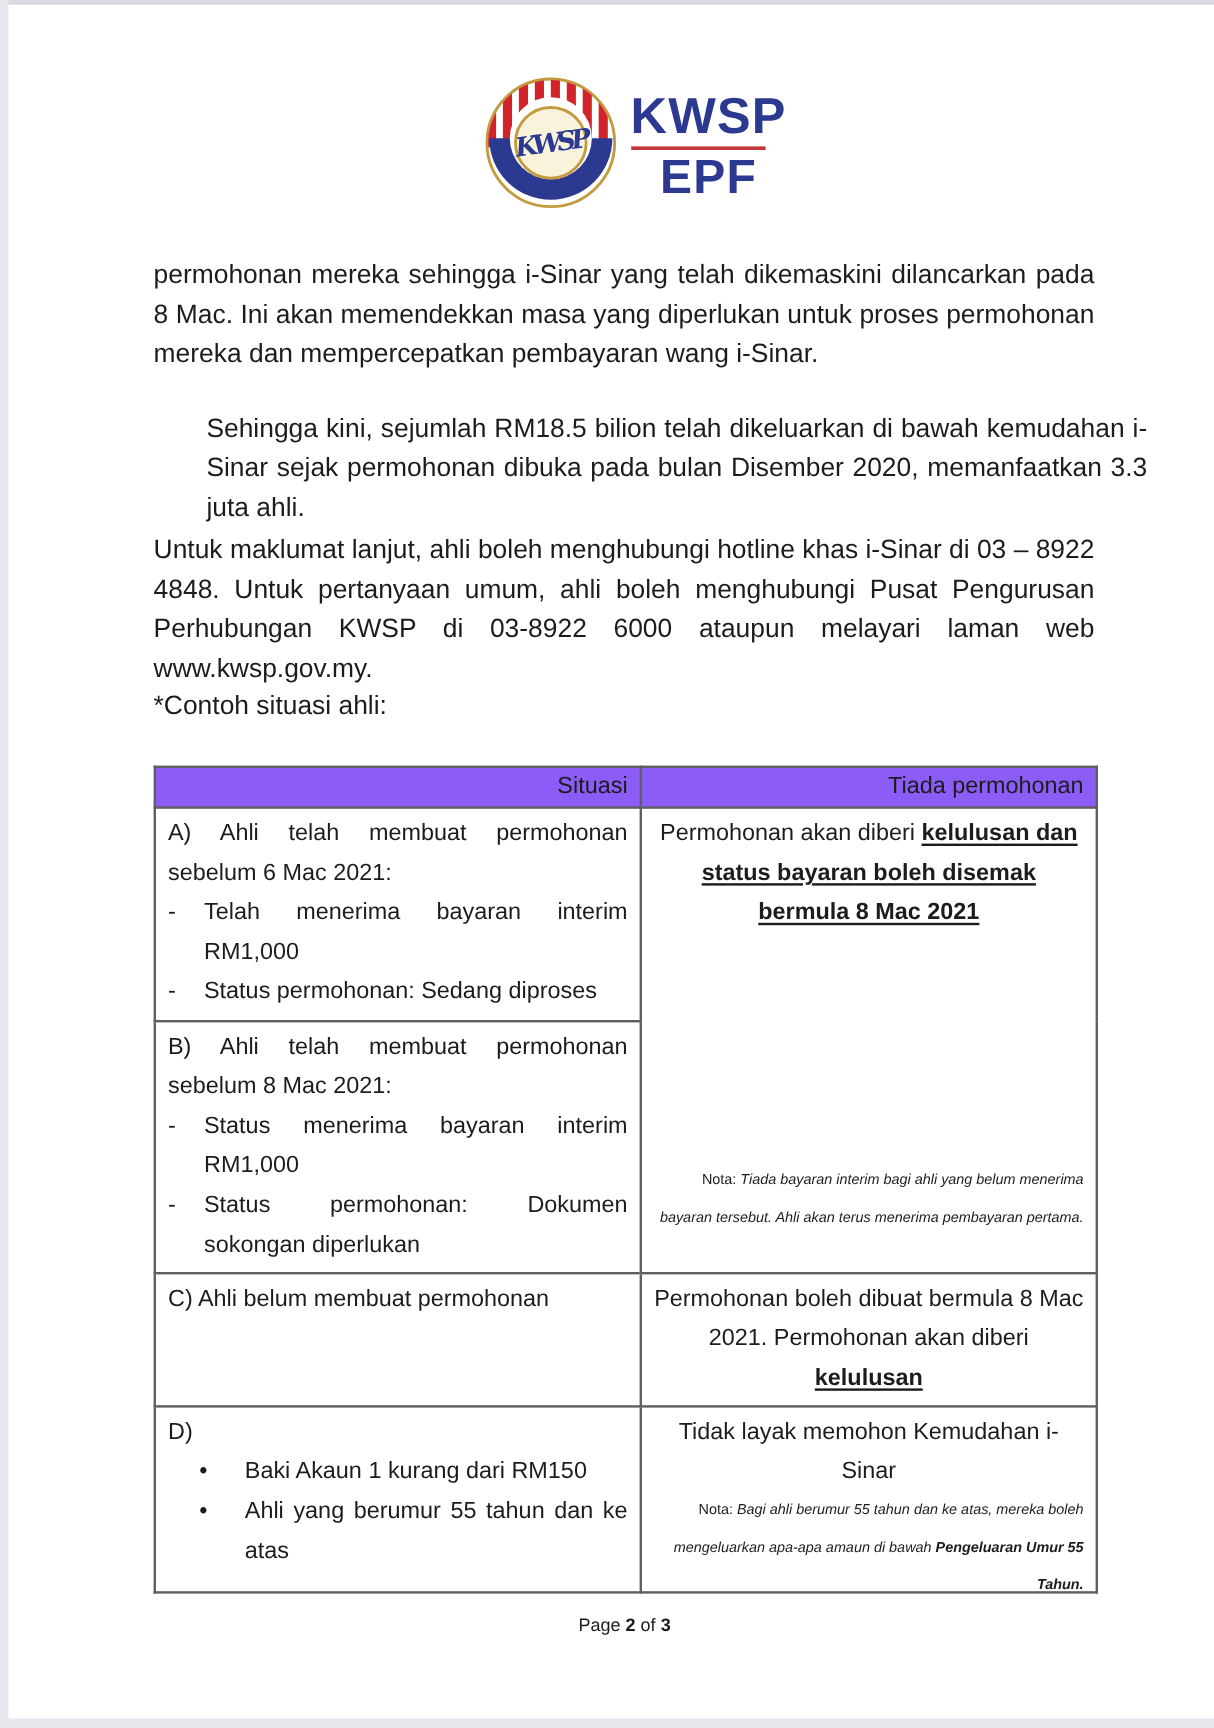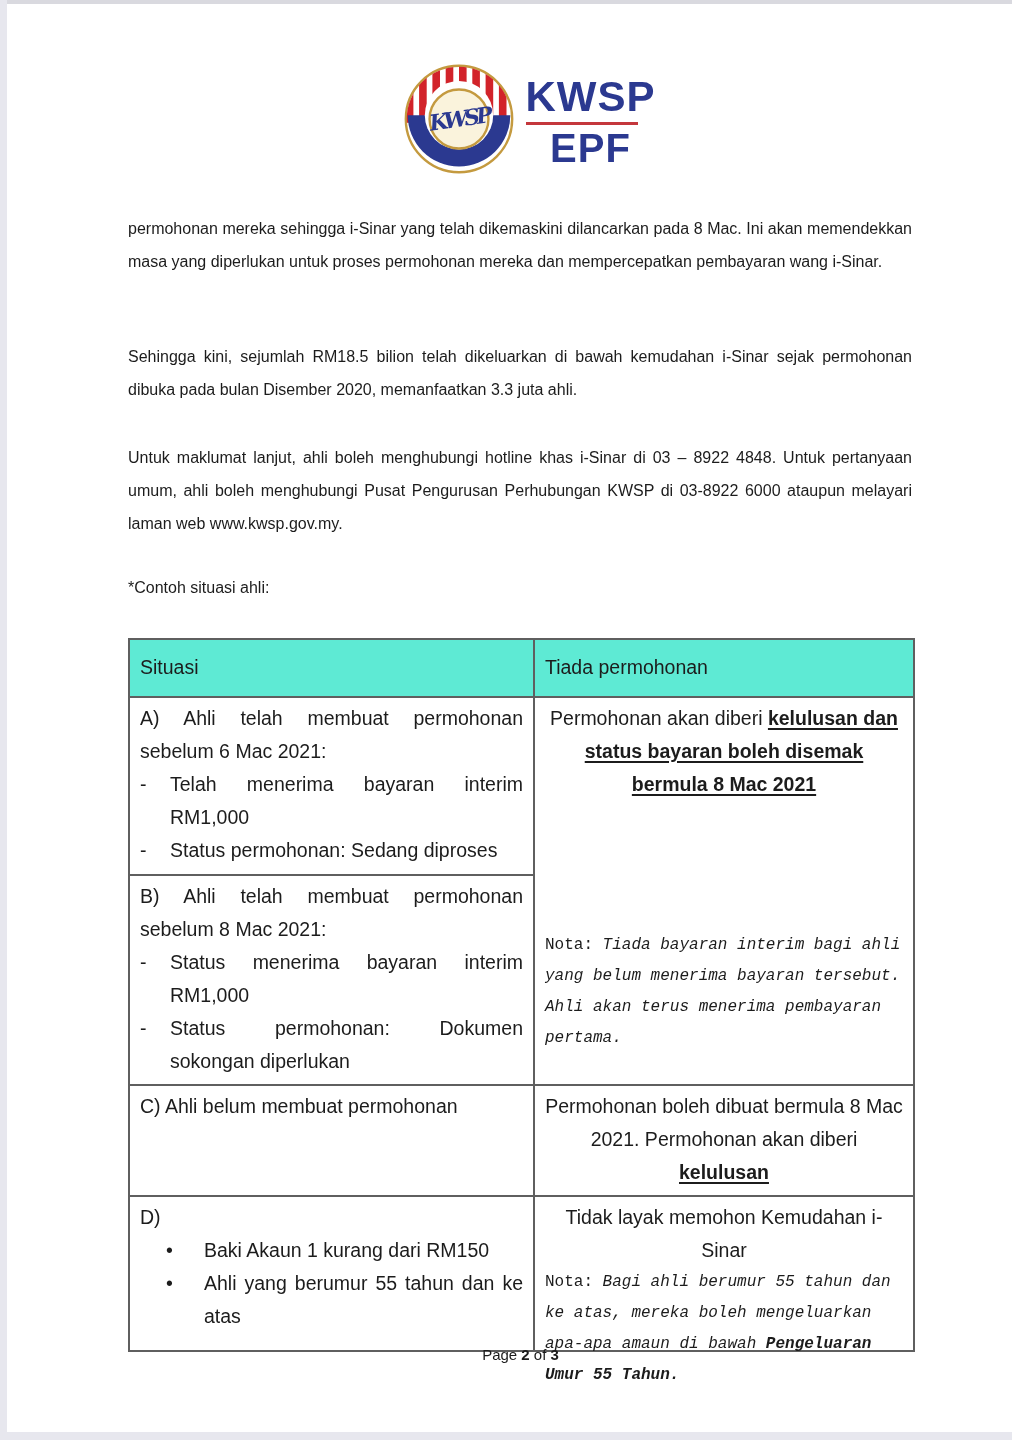--- a/index.html
+++ b/index.html
@@ -23,63 +23,63 @@
   }
   .emblem svg { width: 114px; height: 114px; display: block; }
   .logo-text { padding-top: 14px; }
   .logo-kwsp { font-size: 42px; font-weight: bold; color: #2b3990; line-height: 1.0; letter-spacing: 1px; }
   .logo-rule { height: 3px; width: 112px; background: #c4373c; margin: 4px 0 3px; }
   .logo-epf  { font-size: 40px; font-weight: bold; color: #2b3990; line-height: 1.0; letter-spacing: 1px; text-align: center; }
 
   
   .para {
     position: absolute; left: 128px; width: 784px;
-    margin: 0; font-size: 16px; line-height: 33px;
+    margin: 0; font-size: 22px; line-height: 33px;
     text-align: justify;
   }
   #p1 { top: 212px; }
-  #p2 { top: 340px; }
+  #p2 { top: 340px; margin-left: 44px; }
   #p3 { top: 441px; }
   #contoh { top: 571px; text-align: left; }
 
   
   table.situ {
     position: absolute; top: 638px; left: 128px;
     width: 787px; border-collapse: collapse; table-layout: fixed;
   }
   .situ th, .situ td {
     border: 2px solid #5f5f5f;
     vertical-align: top;
     font-size: 19.5px; line-height: 33px;
     padding: 4px 10px 6px 10px;
   }
   .situ th {
-    background: #5eead4; font-weight: normal; text-align: left;
-    height: 28px; line-height: 26px; padding: 14px 10px;
+    background: #8b5cf6; font-weight: normal; text-align: right;
+    height: 28px; line-height: 26px; padding: 2px 10px;
   }
   .col-left  { width: 405px; }
   .col-right { width: 380px; }
   tr.row-a { height: 178px; }
   tr.row-b { height: 192px; }
   tr.row-c { height: 107px; }
   tr.row-d { height: 155px; }
 
   .cell-left { text-align: justify; }
   .flexline { display: flex; }
   .dash-marker   { flex: 0 0 30px; }
   .bullet-line   { padding-left: 26px; }
   .bullet-marker { flex: 0 0 38px; }
   .item-text { flex: 1 1 auto; text-align: justify; }
 
   .cell-status { text-align: center; }
   .stack { display: flex; flex-direction: column; justify-content: space-between; }
   .stack-ab { height: 352px; gap: 24px; }
   .stack-d  { height: 138px; }
   .bu { font-weight: bold; text-decoration: underline; text-decoration-thickness: 2px; text-underline-offset: 3px; }
-  .nota { text-align: left; font-size: 16px; line-height: 31px; font-family: Liberation Mono, monospace; }
+  .nota { text-align: right; font-size: 12px; line-height: 31px; }
   .nota .it { font-style: italic; }
   .nota .it-b { font-style: italic; font-weight: bold; margin-top: 40px; }
 
   
   .footer {
     position: absolute; top: 1346px; left: 128px; width: 785px;
     text-align: center; font-size: 15px;
   }
 </style>
 </head>

